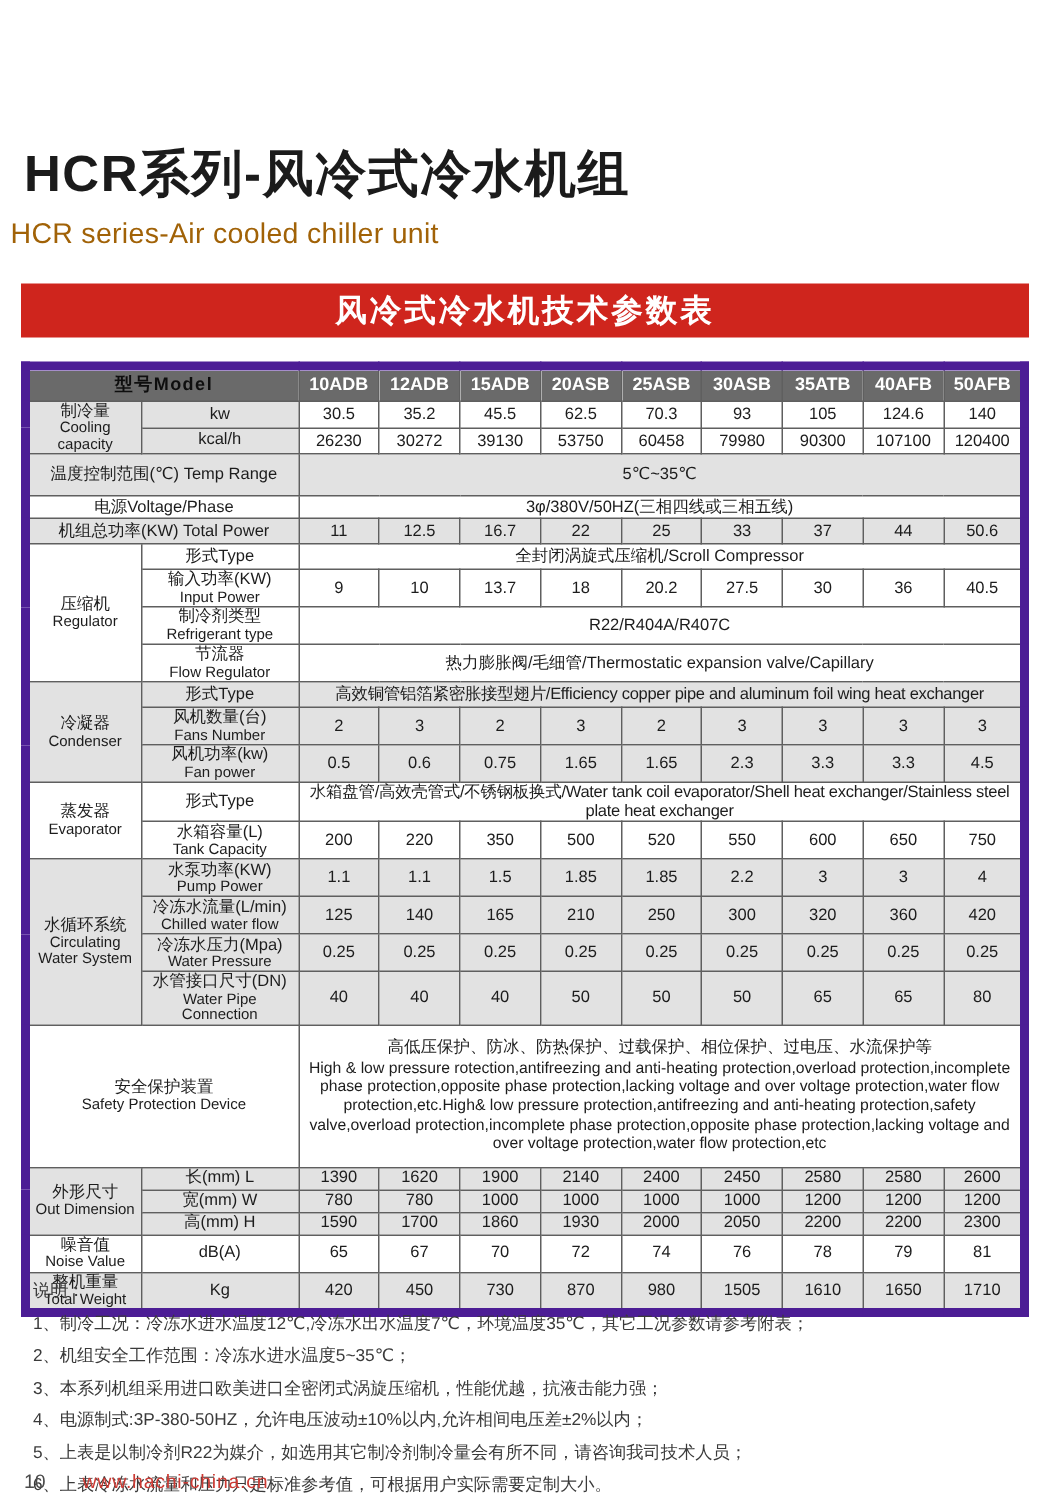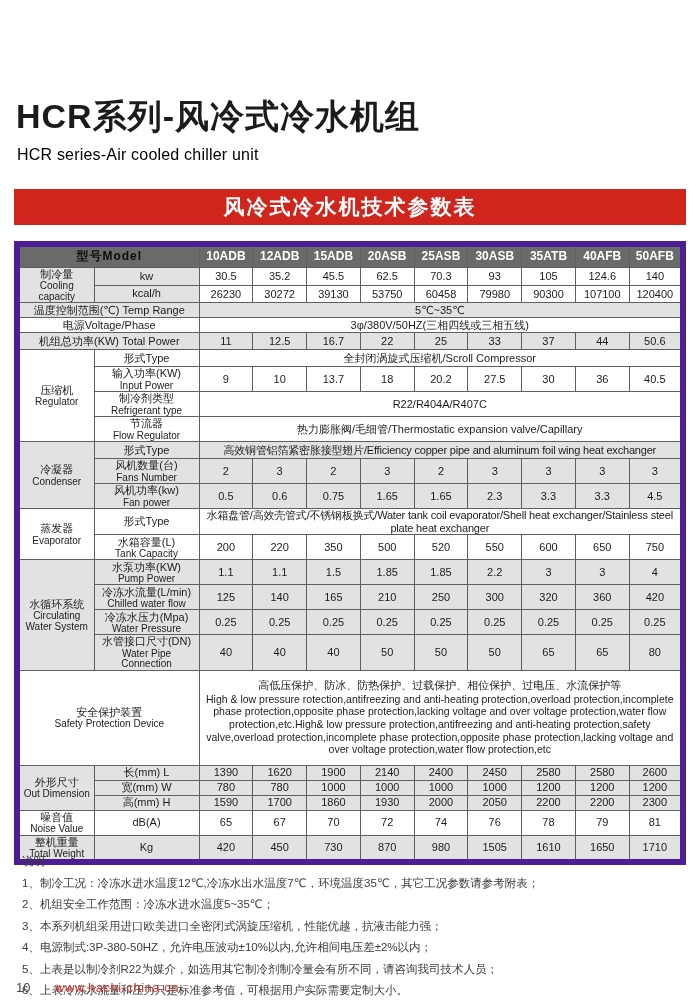--- a/index.html
+++ b/index.html
@@ -1,20 +1,20 @@
 <!DOCTYPE html>
 <html><head>
 <meta charset="utf-8">
 <style>
   html,body{margin:0;padding:0;background:#fff;}
   body{font-family:"Liberation Sans","DejaVu Sans",sans-serif;}
   .page{position:relative;width:700px;height:1000px;background:#fff;overflow:hidden;}
 
   .title{position:absolute;left:16px;top:98px;font-size:34px;font-weight:bold;color:#1b1b1b;letter-spacing:1px;line-height:1.1;}
-  .subtitle{position:absolute;left:17px;top:146px;font-size:16px;color:#000000;letter-spacing:0.2px;}
+  .subtitle{position:absolute;left:7px;top:146px;font-size:19px;color:#a16207;letter-spacing:0.2px;}
 
   .banner{position:absolute;left:14px;top:189px;width:672px;height:36px;background:#cf251d;color:#fff;
           display:flex;align-items:center;justify-content:center;font-size:21px;font-weight:bold;letter-spacing:2px;}
 
   .spec{position:absolute;left:14px;top:241px;width:672px;border-collapse:collapse;table-layout:fixed;border:6px solid #4c1d95;}
   .spec td,.spec th{border:1px solid #5f5f5f;text-align:center;vertical-align:middle;padding:0 2px;
           font-size:11px;color:#1c1c1c;line-height:1.15;overflow:hidden;}
   .spec th{background:#6a6a6a;color:#fff;font-size:12px;font-weight:bold;height:20px;}
   .spec th.hdr-label{color:#0e0e0e;letter-spacing:1px;}
   .gray{background:#e2e2e2;}
@@ -94,21 +94,21 @@
           <td class="white">26230</td>
           <td class="white">30272</td>
           <td class="white">39130</td>
           <td class="white">53750</td>
           <td class="white">60458</td>
           <td class="white">79980</td>
           <td class="white">90300</td>
           <td class="white">107100</td>
           <td class="white">120400</td>
         </tr>
-        <tr style="height: 15px; padding-left: 39px;">
+        <tr style="height: 28px; padding-left: 39px;">
           <td colspan="2" class="gray">
             <span class="cn">温度控制范围(℃) Temp Range</span>
           </td>
           <td colspan="9" class="gray">5℃~35℃</td>
         </tr>
         <tr style="height: 15px; margin-left: 20px;">
           <td colspan="2" class="white">
             <span class="cn">电源Voltage/Phase</span>
           </td>
           <td colspan="9" class="white">3φ/380V/50HZ(三相四线或三相五线)</td>

